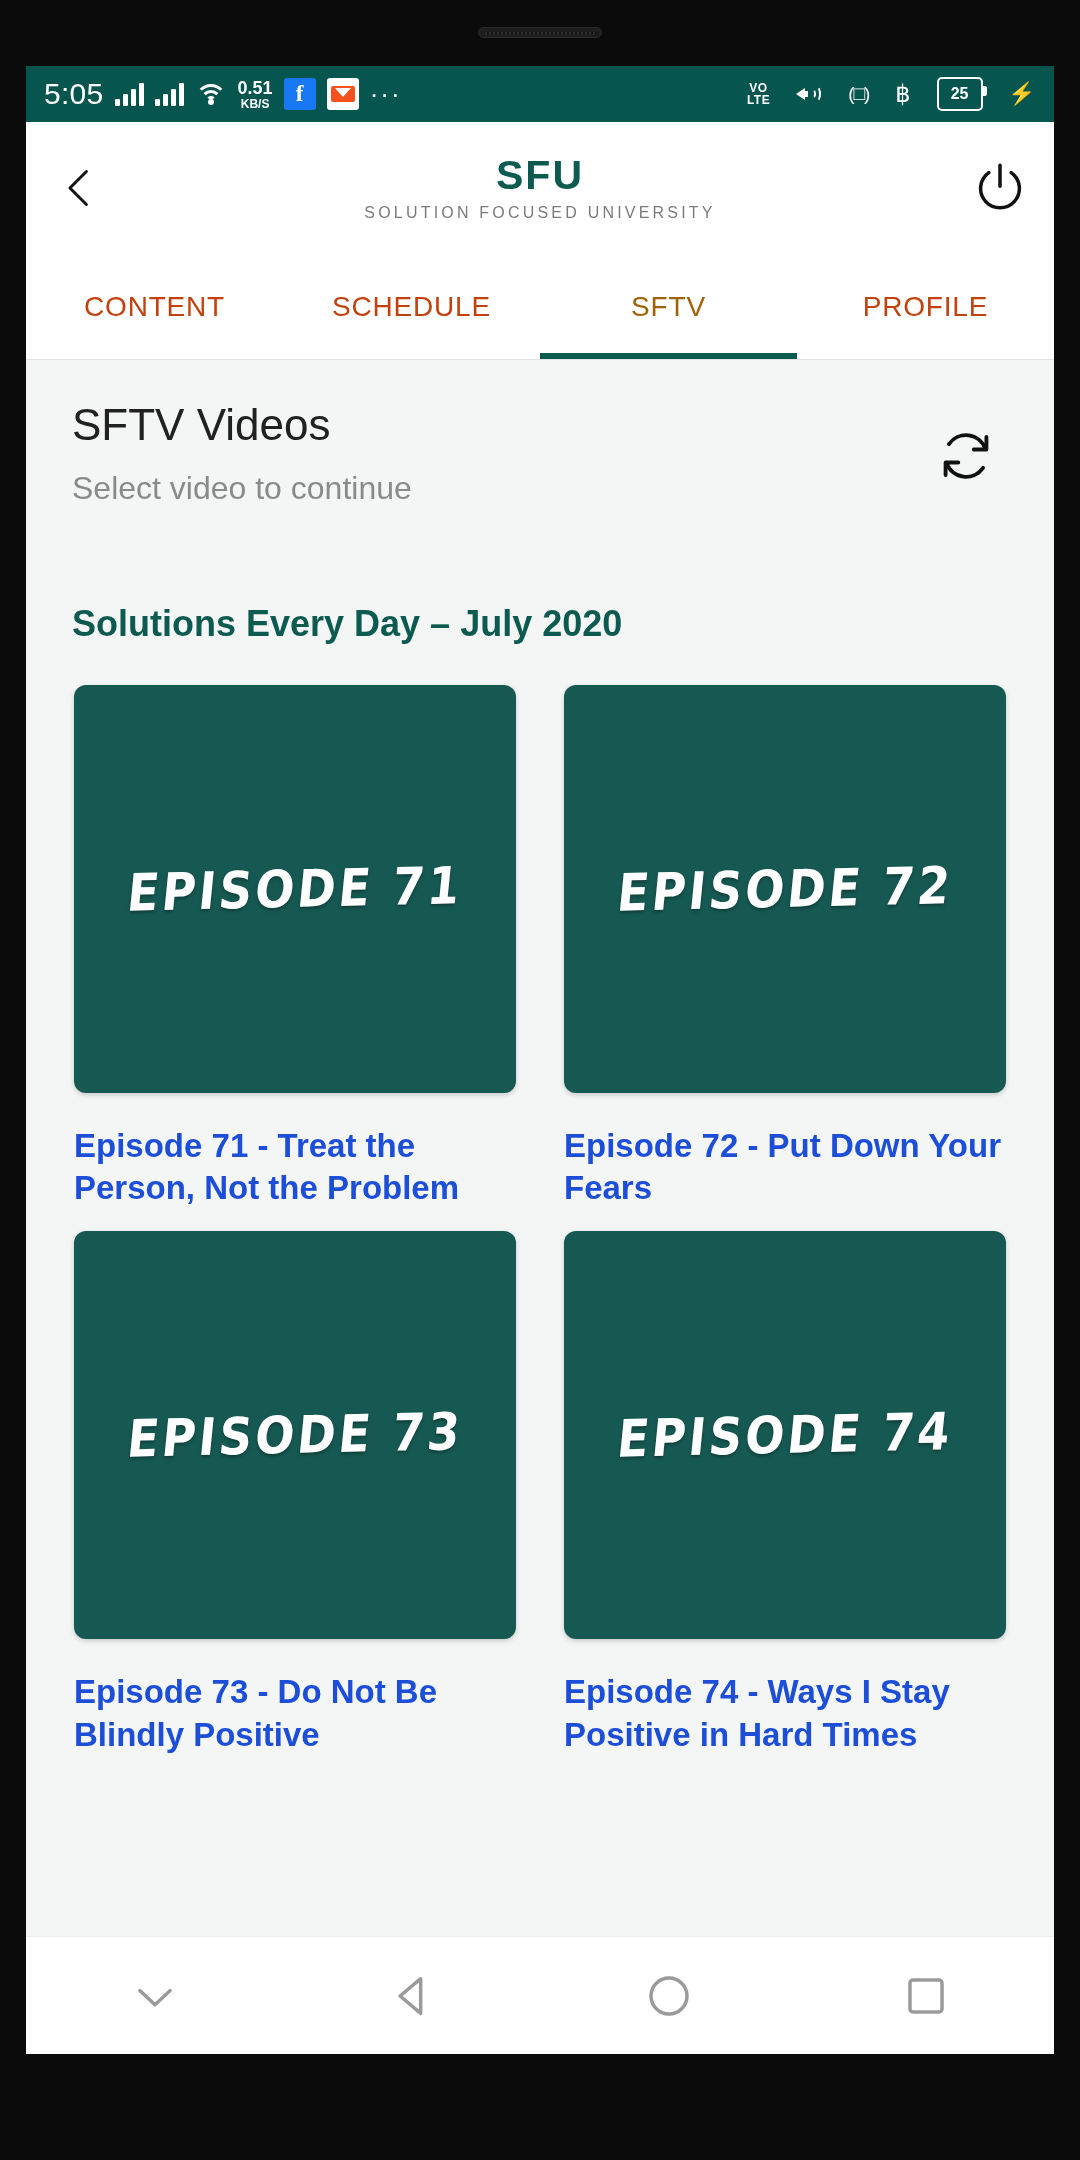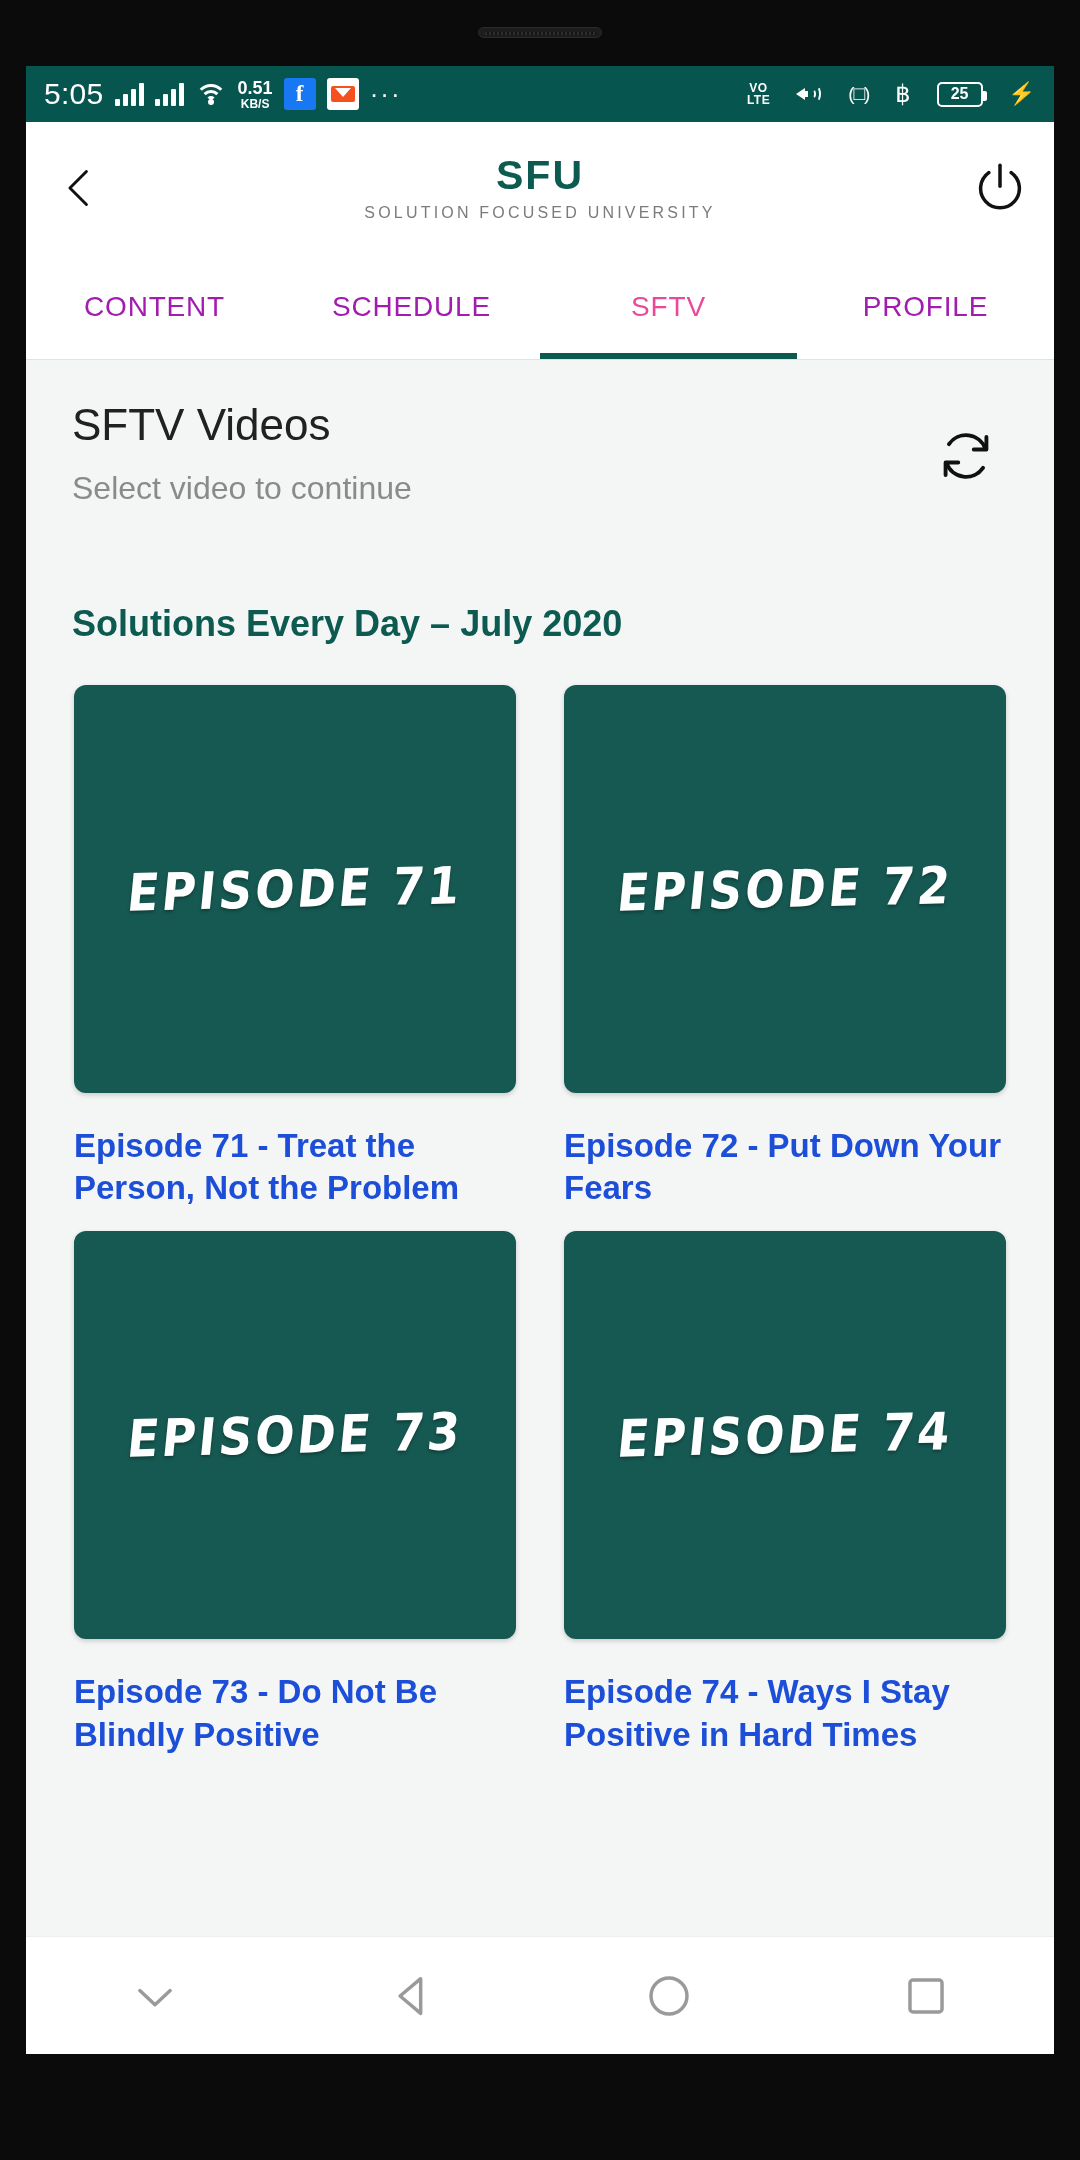--- a/index.html
+++ b/index.html
@@ -104,21 +104,21 @@
   .mute .w1,.mute .w2{ position:absolute; border:2px solid #fff;
         border-left-color:transparent; border-top-color:transparent;
         border-bottom-color:transparent; border-radius:50%; }
   .mute .w1{ left:13px; top:7px; width:7px; height:10px; }
   .mute .w2{ left:16px; top:4px; width:9px; height:16px; }
 
   .vib{ font-size:19px; letter-spacing:-1px; }
 
   .bt{ font-size:24px; line-height:1; }
 
-  .batt{ position:relative; width:46px; height:25px;
+  .batt{ position:relative; width:46px; height:34px;
          border:2px solid #fff; border-radius:5px;
          display:flex; align-items:center; justify-content:center; }
   .batt::after{ content:""; position:absolute; right:-6px; top:7px;
                 width:4px; height:10px; background:#fff; border-radius:0 2px 2px 0;}
   .batt span{ font-size:16px; font-weight:700; }
   .bolt{ font-size:22px; line-height:1; }
 
   
   #appheader{
     height:132px; background:#fff;
@@ -133,24 +133,24 @@
   #powerbtn svg{ width:56px; height:56px; }
 
   
   #tabs{
     display:flex; background:#fff;
     border-bottom:1px solid #e2e2e2;
     height:106px;
   }
   .tab{
     flex:1; display:flex; align-items:center; justify-content:center;
-    font-size:28px; letter-spacing:.8px; color:#a21caf;
+    font-size:28px; letter-spacing:.8px; color:#c2410c;
     position:relative;
   }
-  .tab.active{ color:#ec4899; }
+  .tab.active{ color:#a16207; }
   .tab.active::after{
     content:""; position:absolute; left:0; right:0; bottom:0;
     height:6px; background:#0c5a50;
   }
 
   
   #content{
     background:#f4f6f6;
     height:calc(100% - 56px - 132px - 106px - 118px);
     overflow:hidden;

